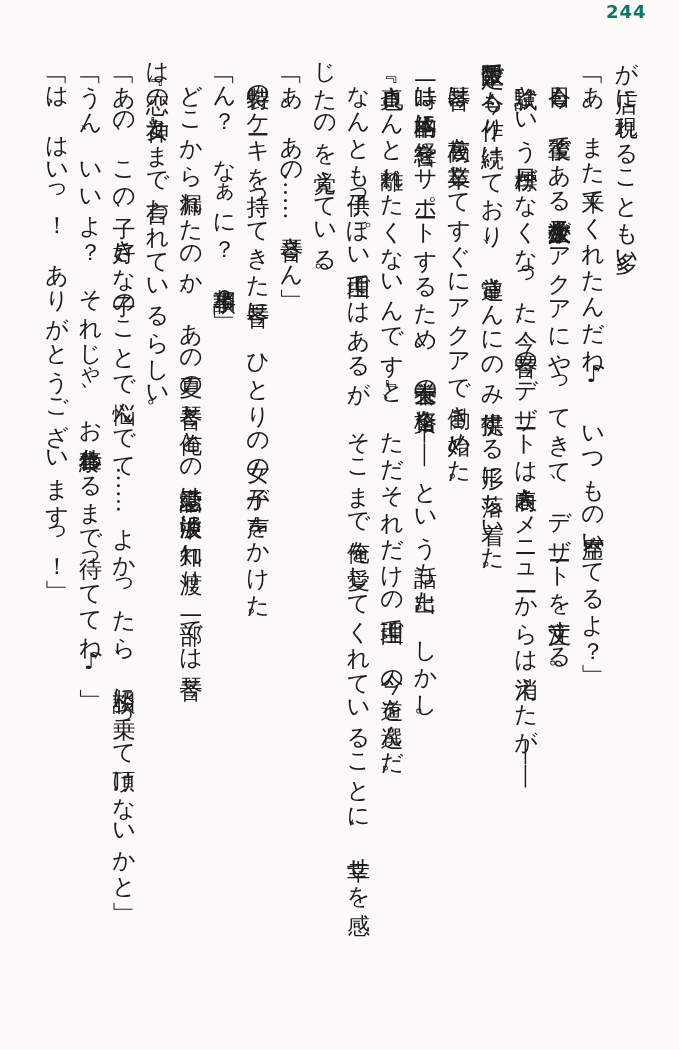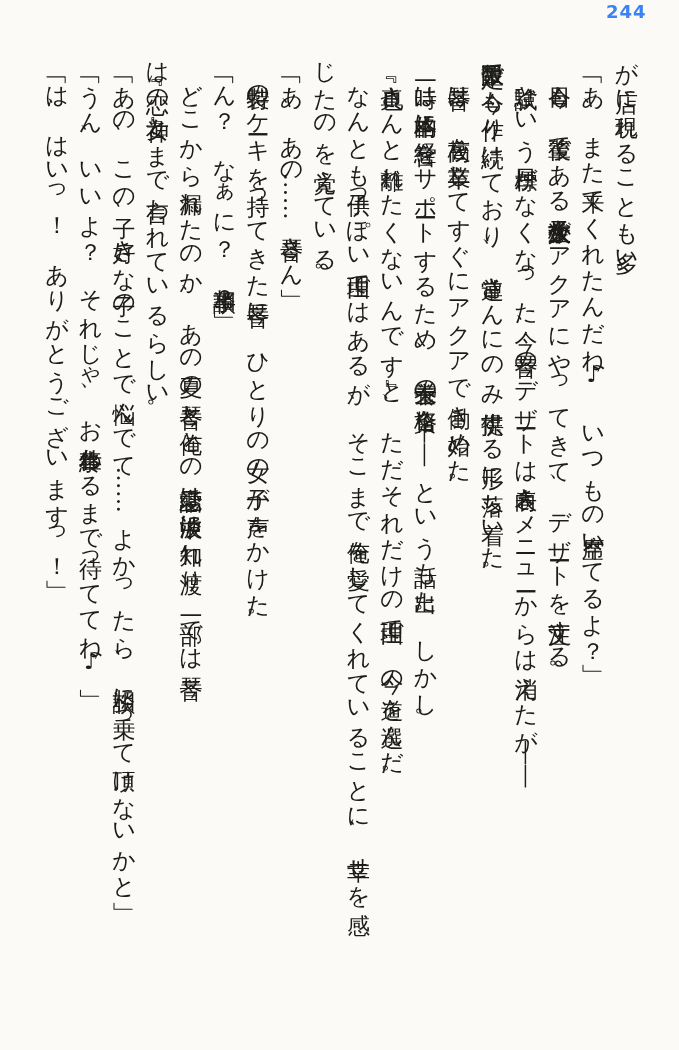--- a/index.html
+++ b/index.html
@@ -18,21 +18,21 @@
     position: absolute;
     inset: 0;
   }
   .page-number {
     position: absolute;
     top: 1px;
     left: 606px;
     font-size: 18px;
     font-weight: bold;
     letter-spacing: 1px;
-    color: #3b82f6;
+    color: #0f766e;
     font-family: "DejaVu Sans", "Liberation Sans", sans-serif;
   }
   .text-block {
     position: absolute;
     top: 46px;
     right: 36px;
     height: 992px;
     writing-mode: vertical-rl;
     text-orientation: mixed;
     color: #1c1c1a;

